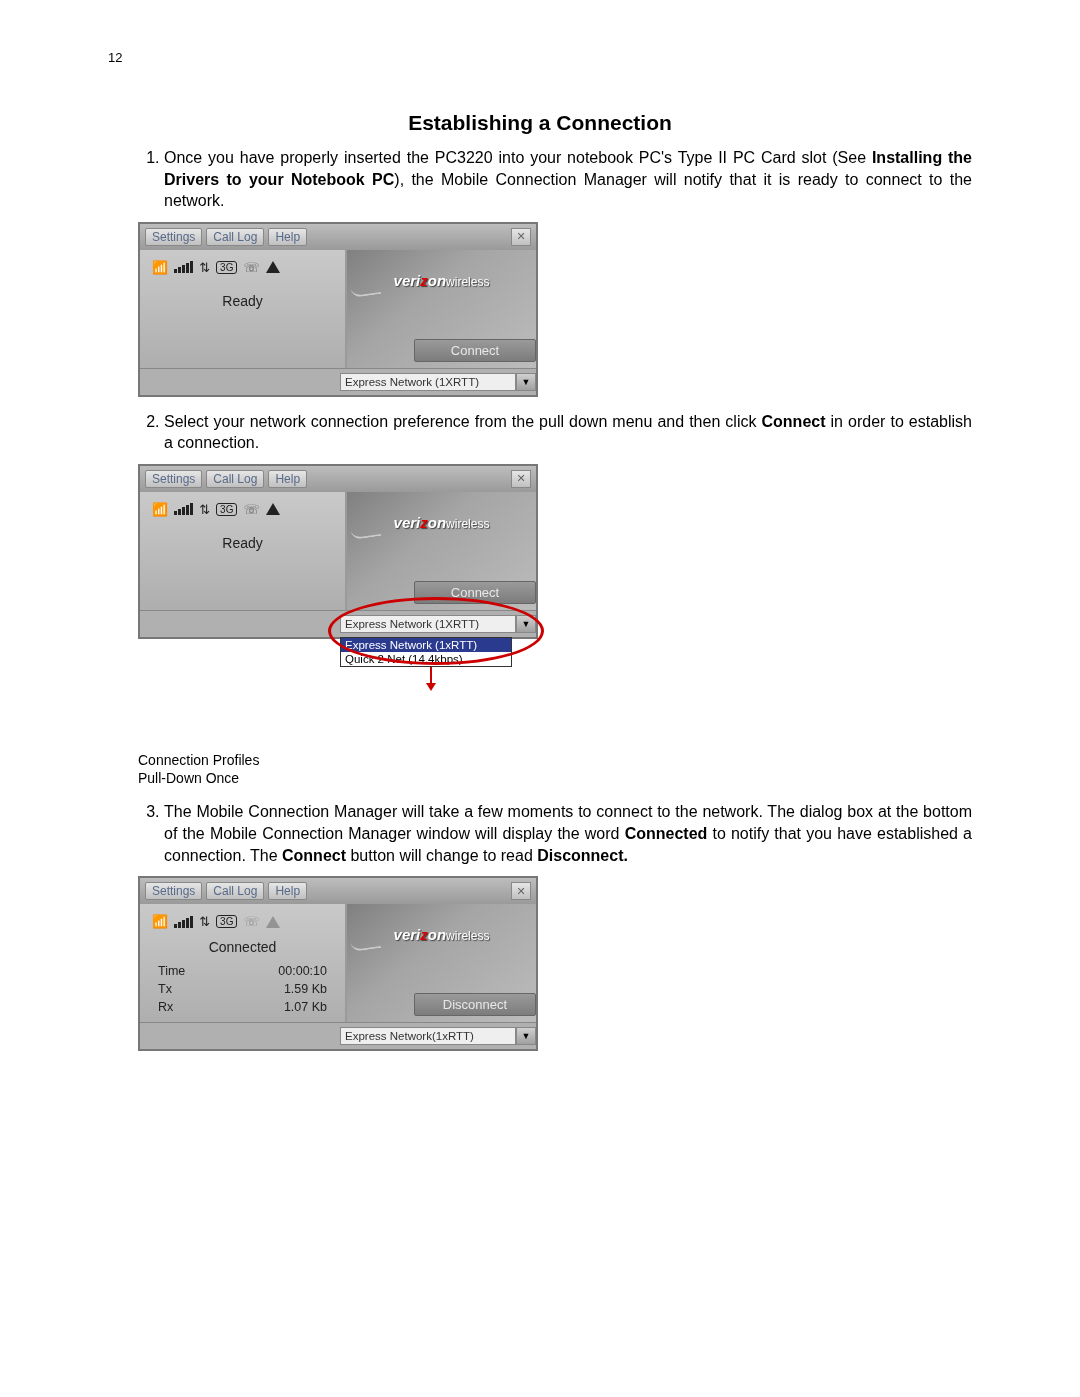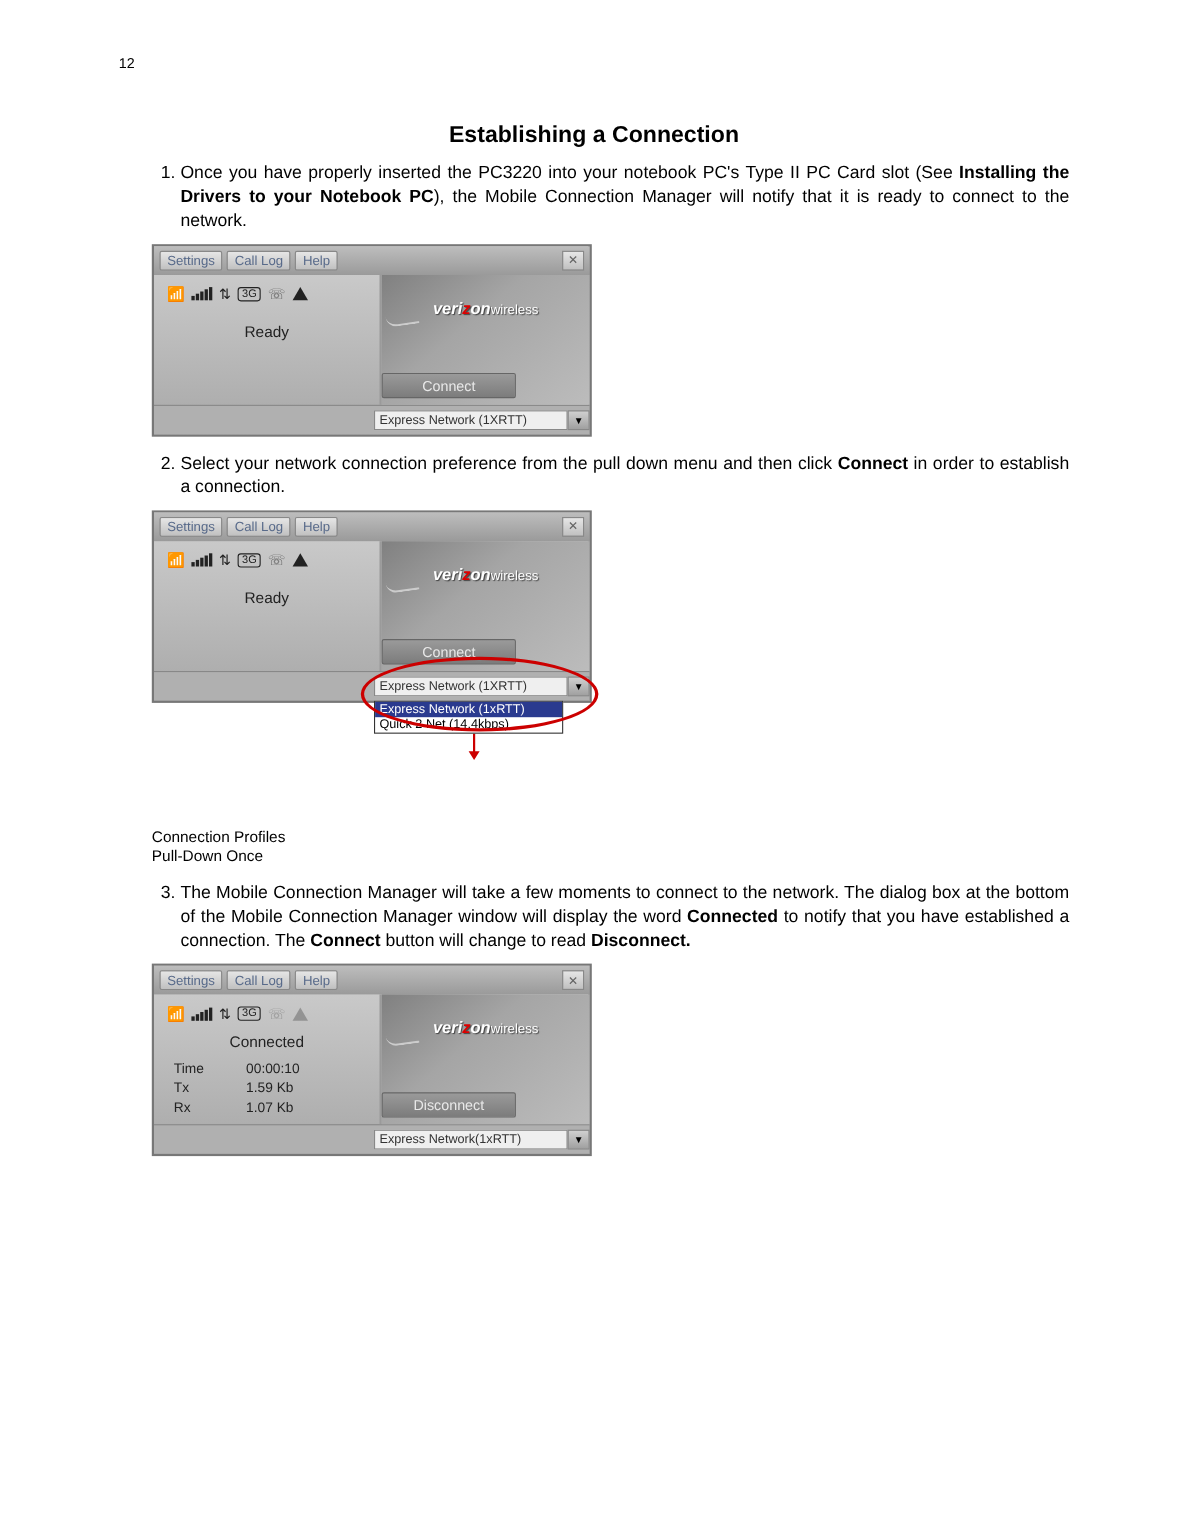--- a/index.html
+++ b/index.html
@@ -84,21 +84,21 @@
     padding: 8px 8px 12px 8px;
     border-right: 2px solid #9a9a9a;
   }
   .right-panel {
     width: 50%;
     position: relative;
     background: linear-gradient(140deg, #808080 0%, #a5a5a5 40%, #bcbcbc 100%);
     display: flex;
     flex-direction: column;
     justify-content: flex-end;
-    align-items: flex-start;
+    align-items: flex-end;
     padding-bottom: 6px;
   }
   .status-icons {
     display: flex;
     align-items: center;
     gap: 6px;
     padding: 2px 4px;
     color: #222;
     font-size: 13px;
   }
@@ -136,21 +136,21 @@
     font-size: 14px;
     color: #222;
   }
   .stats-table {
     margin-top: 6px;
     font-size: 12.5px;
     color: #222;
     width: 100%;
   }
   .stats-table td:first-child { padding-left: 8px; margin-top: 32px; }
-  .stats-table td:last-child { padding-right: 8px; }
+  .stats-table td:last-child { text-align: right; padding-right: 8px; }
   .brand {
     position: absolute;
     top: 22px;
     width: 100%;
     text-align: center;
     color: #fff;
     font-style: italic;
     font-weight: bold;
     font-size: 15px;
     text-shadow: 1px 1px 1px #444;

